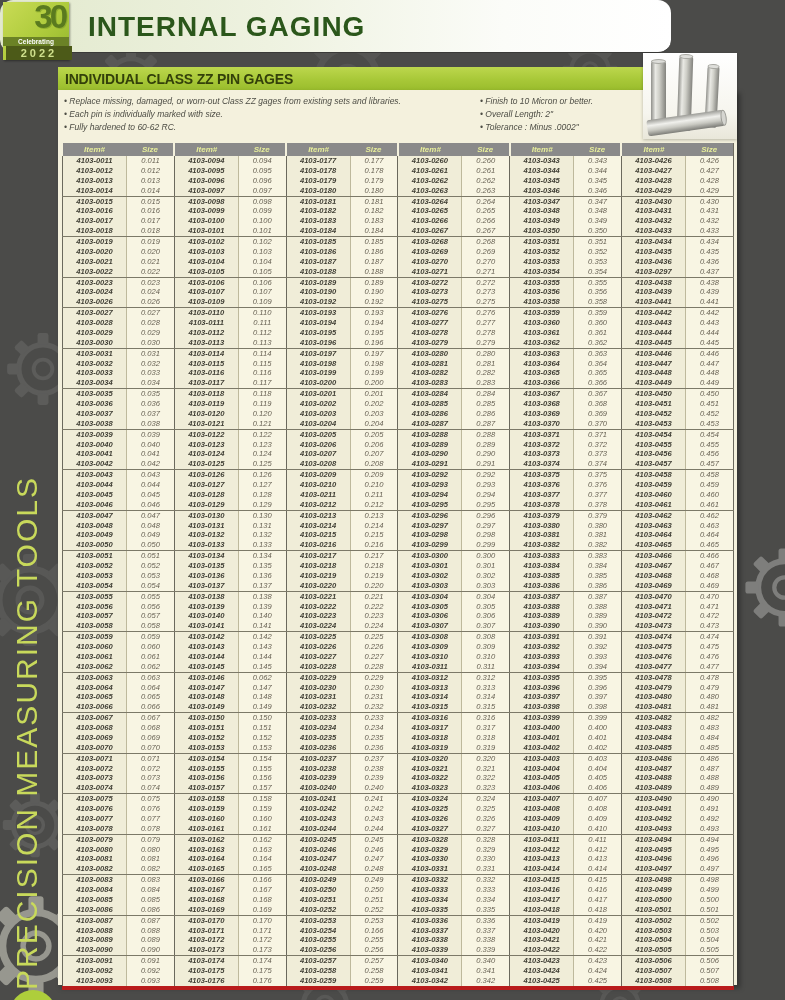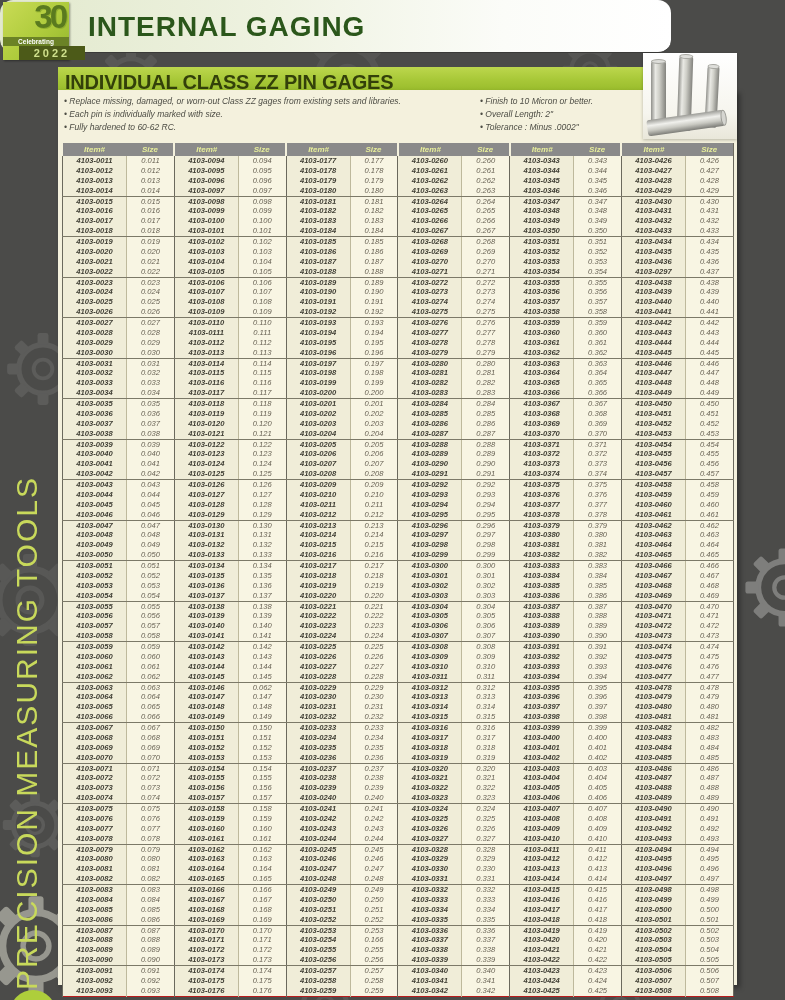--- a/index.html
+++ b/index.html
@@ -24,35 +24,35 @@
   }
   .logo-num{
     position:absolute;top:-4px;right:4px;font-size:33px;font-weight:bold;
     color:#5a7a1f;letter-spacing:-3px;text-shadow:1px 1px 0 #8fae2e;
   }
   .logo-band1{
     position:absolute;left:0;bottom:14px;width:100%;height:9px;background:#6b8226;
     color:#ffffff;font-size:6.5px;font-weight:bold;text-align:center;line-height:9px;
   }
   .logo-band2{
-    position:absolute;left:16px;bottom:0;width:100%;height:14px;background:#4c5a18;
+    position:absolute;left:3px;bottom:0;width:100%;height:14px;background:#4c5a18;
     color:#cfe08c;font-size:11px;font-weight:bold;text-align:center;line-height:14px;
     letter-spacing:3px;
   }
   .page-title{
     position:absolute;left:88px;top:11px;font-size:28px;font-weight:bold;
     color:#2b571b;letter-spacing:1px;
   }
   
   .section-bar{
     position:absolute;left:58px;top:67px;width:679px;height:23px;z-index:2;
     background:linear-gradient(180deg,#bcd74d 0%,#a8c838 55%,#9abd2d 100%);
   }
   .section-heading{
-    padding:4px 0 0 7px;font-size:20px;font-weight:bold;color:#33400a;
+    padding:4px 0 0 7px;font-size:14px;font-weight:bold;color:#33400a;
     letter-spacing:-0.2px;white-space:nowrap;
   }
   
   .panel{
     position:absolute;left:58px;top:90px;width:679px;height:895px;z-index:2;
     background:#f4f1dd;box-shadow:3px 3px 5px rgba(0,0,0,.35);font-style:italic;
   }
   .features{display:flex;padding:5px 4px 0 6px;}
   .features ul{list-style:none;margin:0;padding:0;font-size:8.5px;color:#4d4d45;line-height:1.5;}
   .features ul li::before{content:"• ";color:#4d4d45;}
@@ -78,21 +78,21 @@
     transform:rotate(-8deg);
   }
   .pin-h::after{
     content:"";position:absolute;right:-2px;top:0;width:6px;height:100%;border-radius:50%;
     background:#d5d5d0;border:1px solid #9a9a94;box-sizing:border-box;
   }
   
   .table-wrap{position:absolute;left:4px;top:53px;}
   table{
     border-collapse:collapse;table-layout:fixed;width:671px;
-    border-right:1px solid #6b695d;border-bottom:1px solid #b91c1c;
+    border-right:1px solid #6b695d;border-bottom:4px solid #b91c1c;
   }
   col.w-item{width:64px;} col.w-size{width:47.8px;}
   thead th{
     height:13px;background:#8a8a8a;color:#e7ee9b;font-size:8px;font-weight:bold;
     padding:0;text-align:center;
   }
   thead th.h-item{border-left:2px solid #f4f1dd;}
   thead th:first-child{border-left:none;}
   tbody td{
     height:9.88px;padding:0;text-align:center;font-size:7.6px;line-height:9.8px;
@@ -412,34 +412,20 @@
             <td class="c-size">0.107</td>
             <td class="c-item">4103-0190</td>
             <td class="c-size">0.190</td>
             <td class="c-item">4103-0273</td>
             <td class="c-size">0.273</td>
             <td class="c-item">4103-0356</td>
             <td class="c-size">0.356</td>
             <td class="c-item">4103-0439</td>
             <td class="c-size">0.439</td>
           </tr>
-          <tr>
-            <td class="c-item">4103-0025</td>
-            <td class="c-size">0.025</td>
-            <td class="c-item">4103-0108</td>
-            <td class="c-size">0.108</td>
-            <td class="c-item">4103-0191</td>
-            <td class="c-size">0.191</td>
-            <td class="c-item">4103-0274</td>
-            <td class="c-size">0.274</td>
-            <td class="c-item">4103-0357</td>
-            <td class="c-size">0.357</td>
-            <td class="c-item">4103-0440</td>
-            <td class="c-size">0.440</td>
-          </tr>
           <tr class="grp">
             <td class="c-item">4103-0026</td>
             <td class="c-size">0.026</td>
             <td class="c-item">4103-0109</td>
             <td class="c-size">0.109</td>
             <td class="c-item">4103-0192</td>
             <td class="c-size">0.192</td>
             <td class="c-item">4103-0275</td>
             <td class="c-size">0.275</td>
             <td class="c-item">4103-0358</td>

